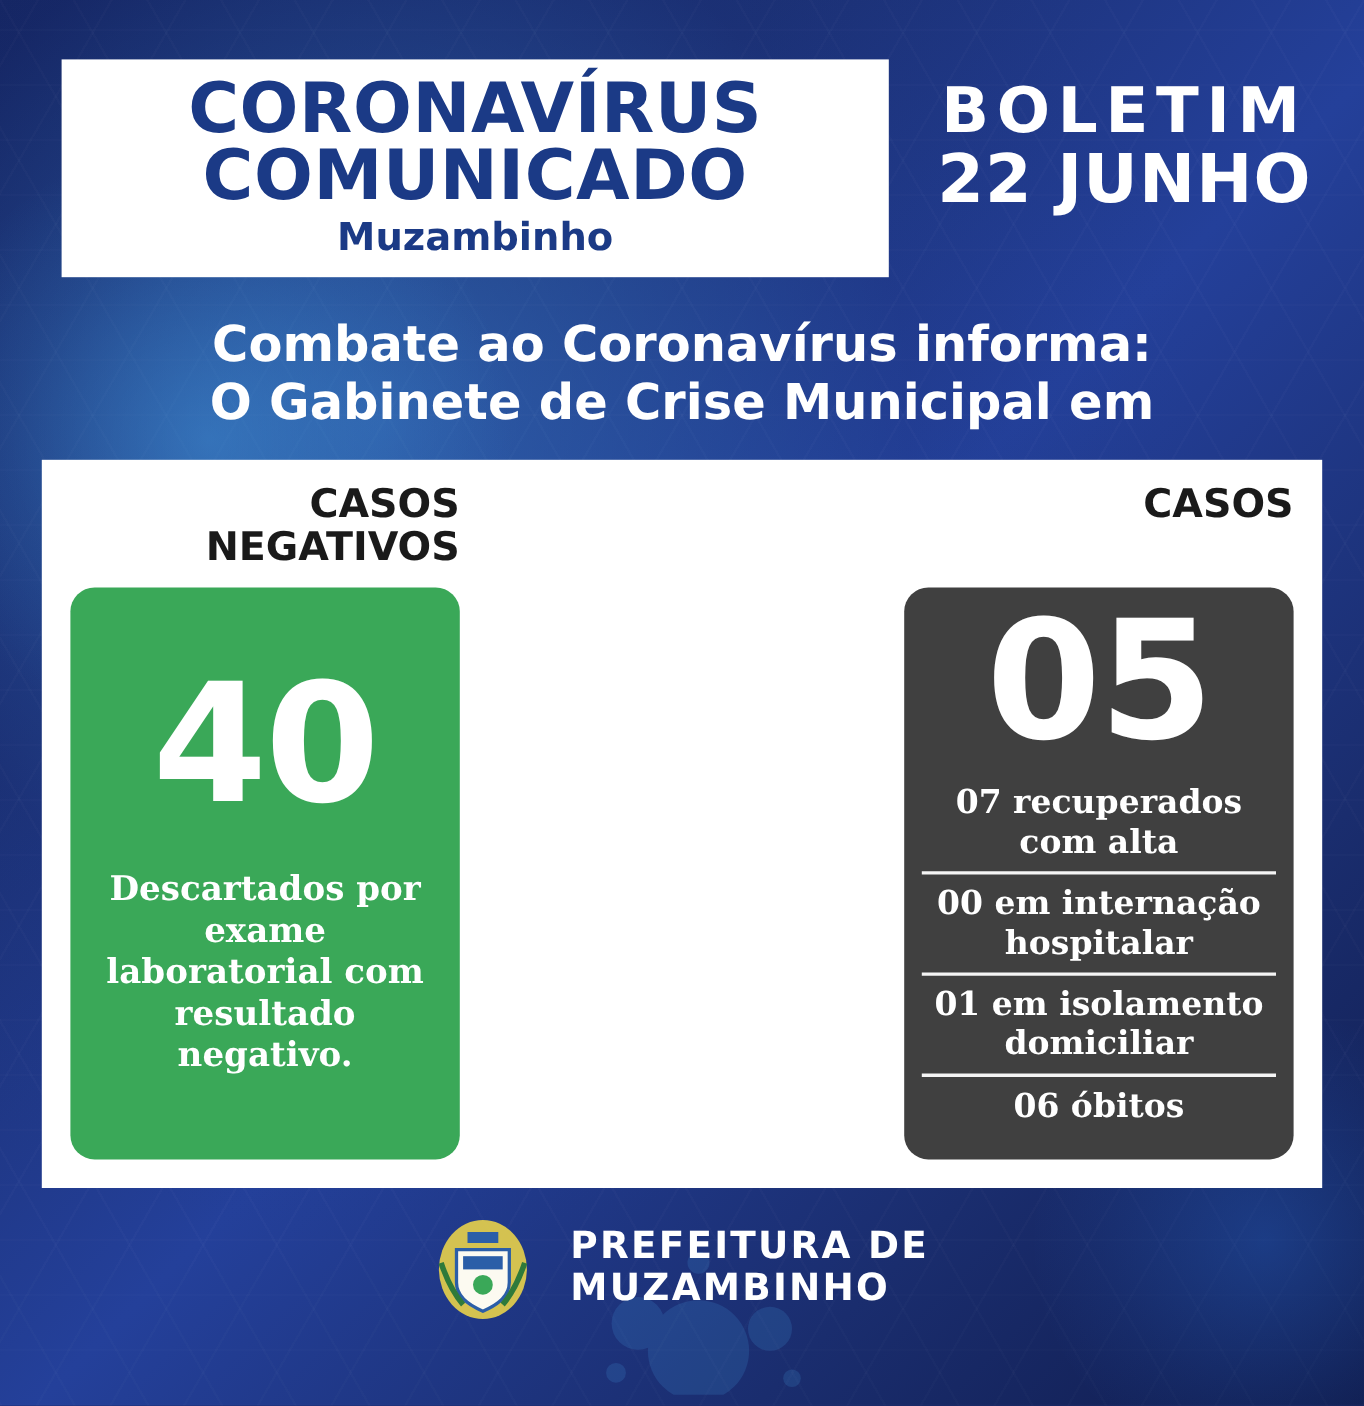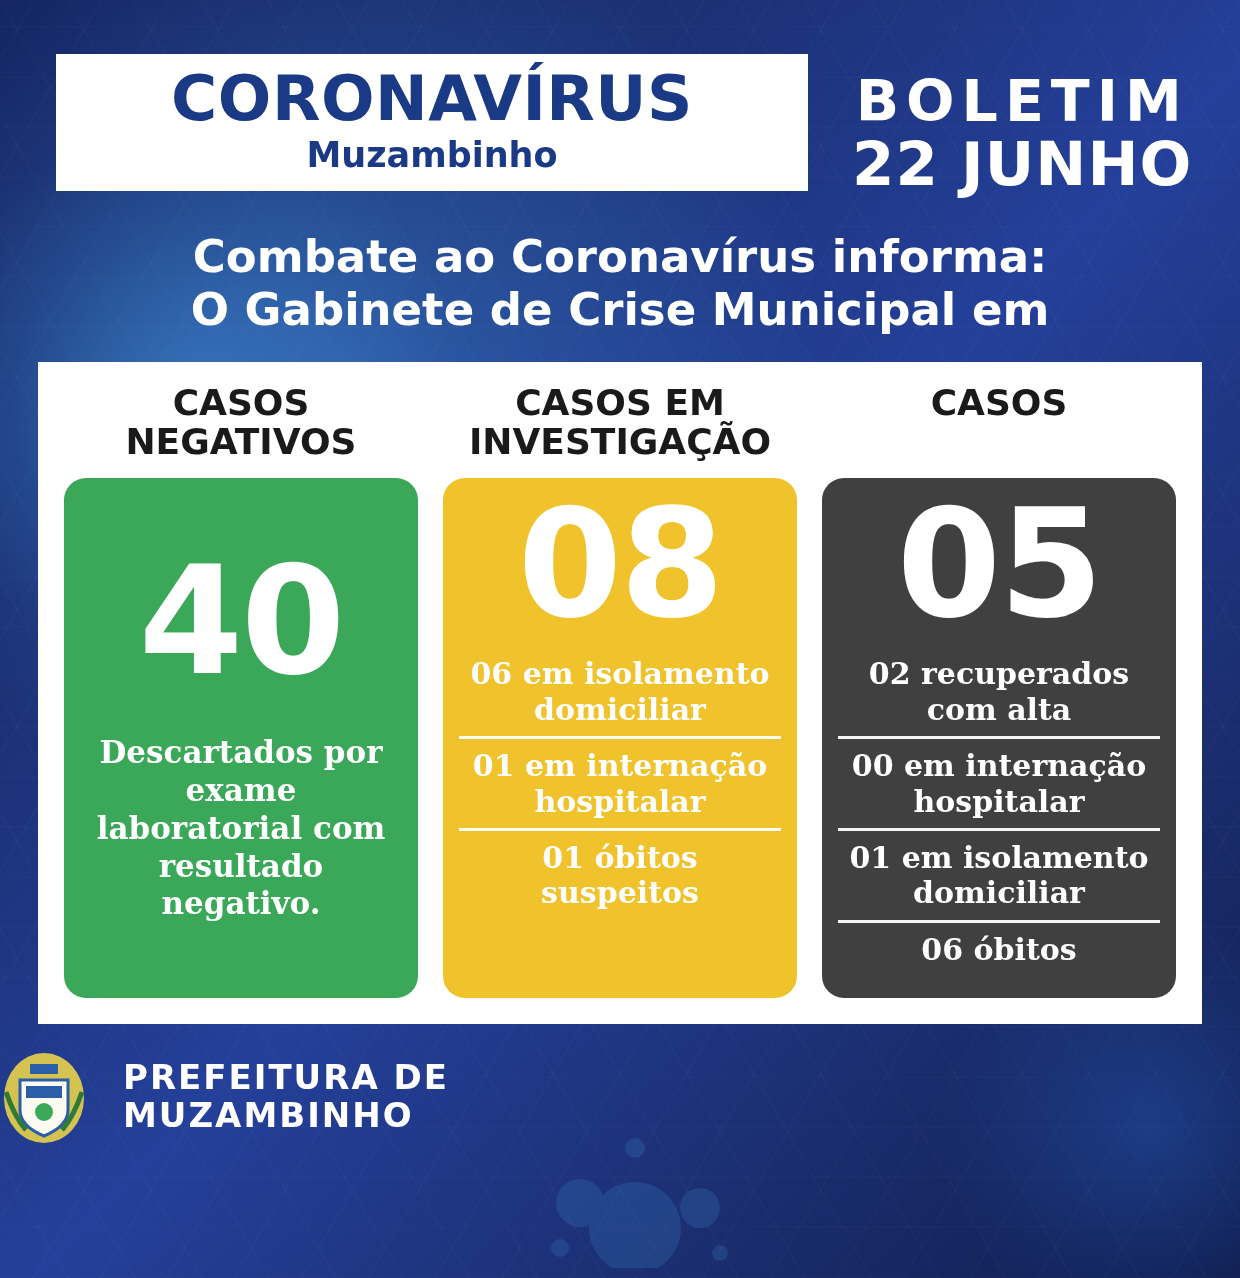--- a/index.html
+++ b/index.html
@@ -117,21 +117,21 @@
     position: relative;
     margin: 26px 38px 0 38px;
     background: #ffffff;
     padding: 22px 26px 26px 26px;
     display: flex;
     gap: 22px;
     justify-content: space-between;
   }
   .col { width: 354px; display: flex; flex-direction: column; }
   .col-head {
-    text-align: center;
+    text-align: right;
     color: #1a1a1a;
     font-size: 36px;
     font-weight: 700;
     line-height: 1.08;
     min-height: 86px;
     font-family: "DejaVu Sans", sans-serif;
   }
   .card {
     border-radius: 22px;
     margin-top: 8px;
@@ -173,20 +173,21 @@
     font-family: "DejaVu Serif", serif;
   }
   .item + .item { border-top: 3px solid rgba(255,255,255,.95); }
   .card.green .desc { font-size: 31px; }
 
   
   .footer {
     position: relative;
     display: flex;
     align-items: center;
+    justify-content: center;
     gap: 35px;
     margin-top: 22px;
   }
   .crest { width: 88px; height: 100px; }
   .footer-text {
     color: #ffffff;
     font-size: 34px;
     font-weight: 700;
     letter-spacing: 2px;
     line-height: 1.12;
@@ -209,20 +210,21 @@
       <circle cx="180" cy="100" r="20"></circle>
       <circle cx="115" cy="40" r="10"></circle>
       <circle cx="40" cy="140" r="9"></circle>
       <circle cx="200" cy="145" r="8"></circle>
     </g>
   </svg>
 
   <div class="header-row">
     <div class="title-card">
       <div class="title-line1">CORONAVÍRUS</div>
+      <div class="title-line2">COMUNICADO</div>
       <div class="title-city">Muzambinho</div>
     </div>
     <div class="boletim-block">
       <div class="boletim-word">BOLETIM</div>
       <div class="boletim-date">22 JUNHO</div>
     </div>
   </div>
 
   <div class="subtitle">
     <div>Combate ao Coronavírus informa:</div>
@@ -235,43 +237,29 @@
       <div class="col-head">
         <div>CASOS</div>
         <div>NEGATIVOS</div>
       </div>
       <div class="card green">
         <div class="big-number">40</div>
         <div class="desc">Descartados por exame laboratorial com resultado negativo.</div>
       </div>
     </div>
 
-    <div class="col">
-      <div class="col-head">
-        <div>CASOS EM</div>
-        <div>INVESTIGAÇÃO</div>
-      </div>
-      <div class="card yellow">
-        <div class="big-number">08</div>
-        <div class="items">
-          <div class="item">06 em isolamento domiciliar</div>
-          <div class="item">01 em internação hospitalar</div>
-          <div class="item">01 óbitos suspeitos</div>
-        </div>
-      </div>
-    </div>
 
     <div class="col">
       <div class="col-head">
         <div>CASOS</div>
       </div>
       <div class="card red">
         <div class="big-number">05</div>
         <div class="items">
-          <div class="item">02 recuperados com alta</div>
+          <div class="item">07 recuperados com alta</div>
           <div class="item">00 em internação hospitalar</div>
           <div class="item">01 em isolamento domiciliar</div>
           <div class="item">06 óbitos</div>
         </div>
       </div>
     </div>
 
   </div>
 
   <div class="footer">

